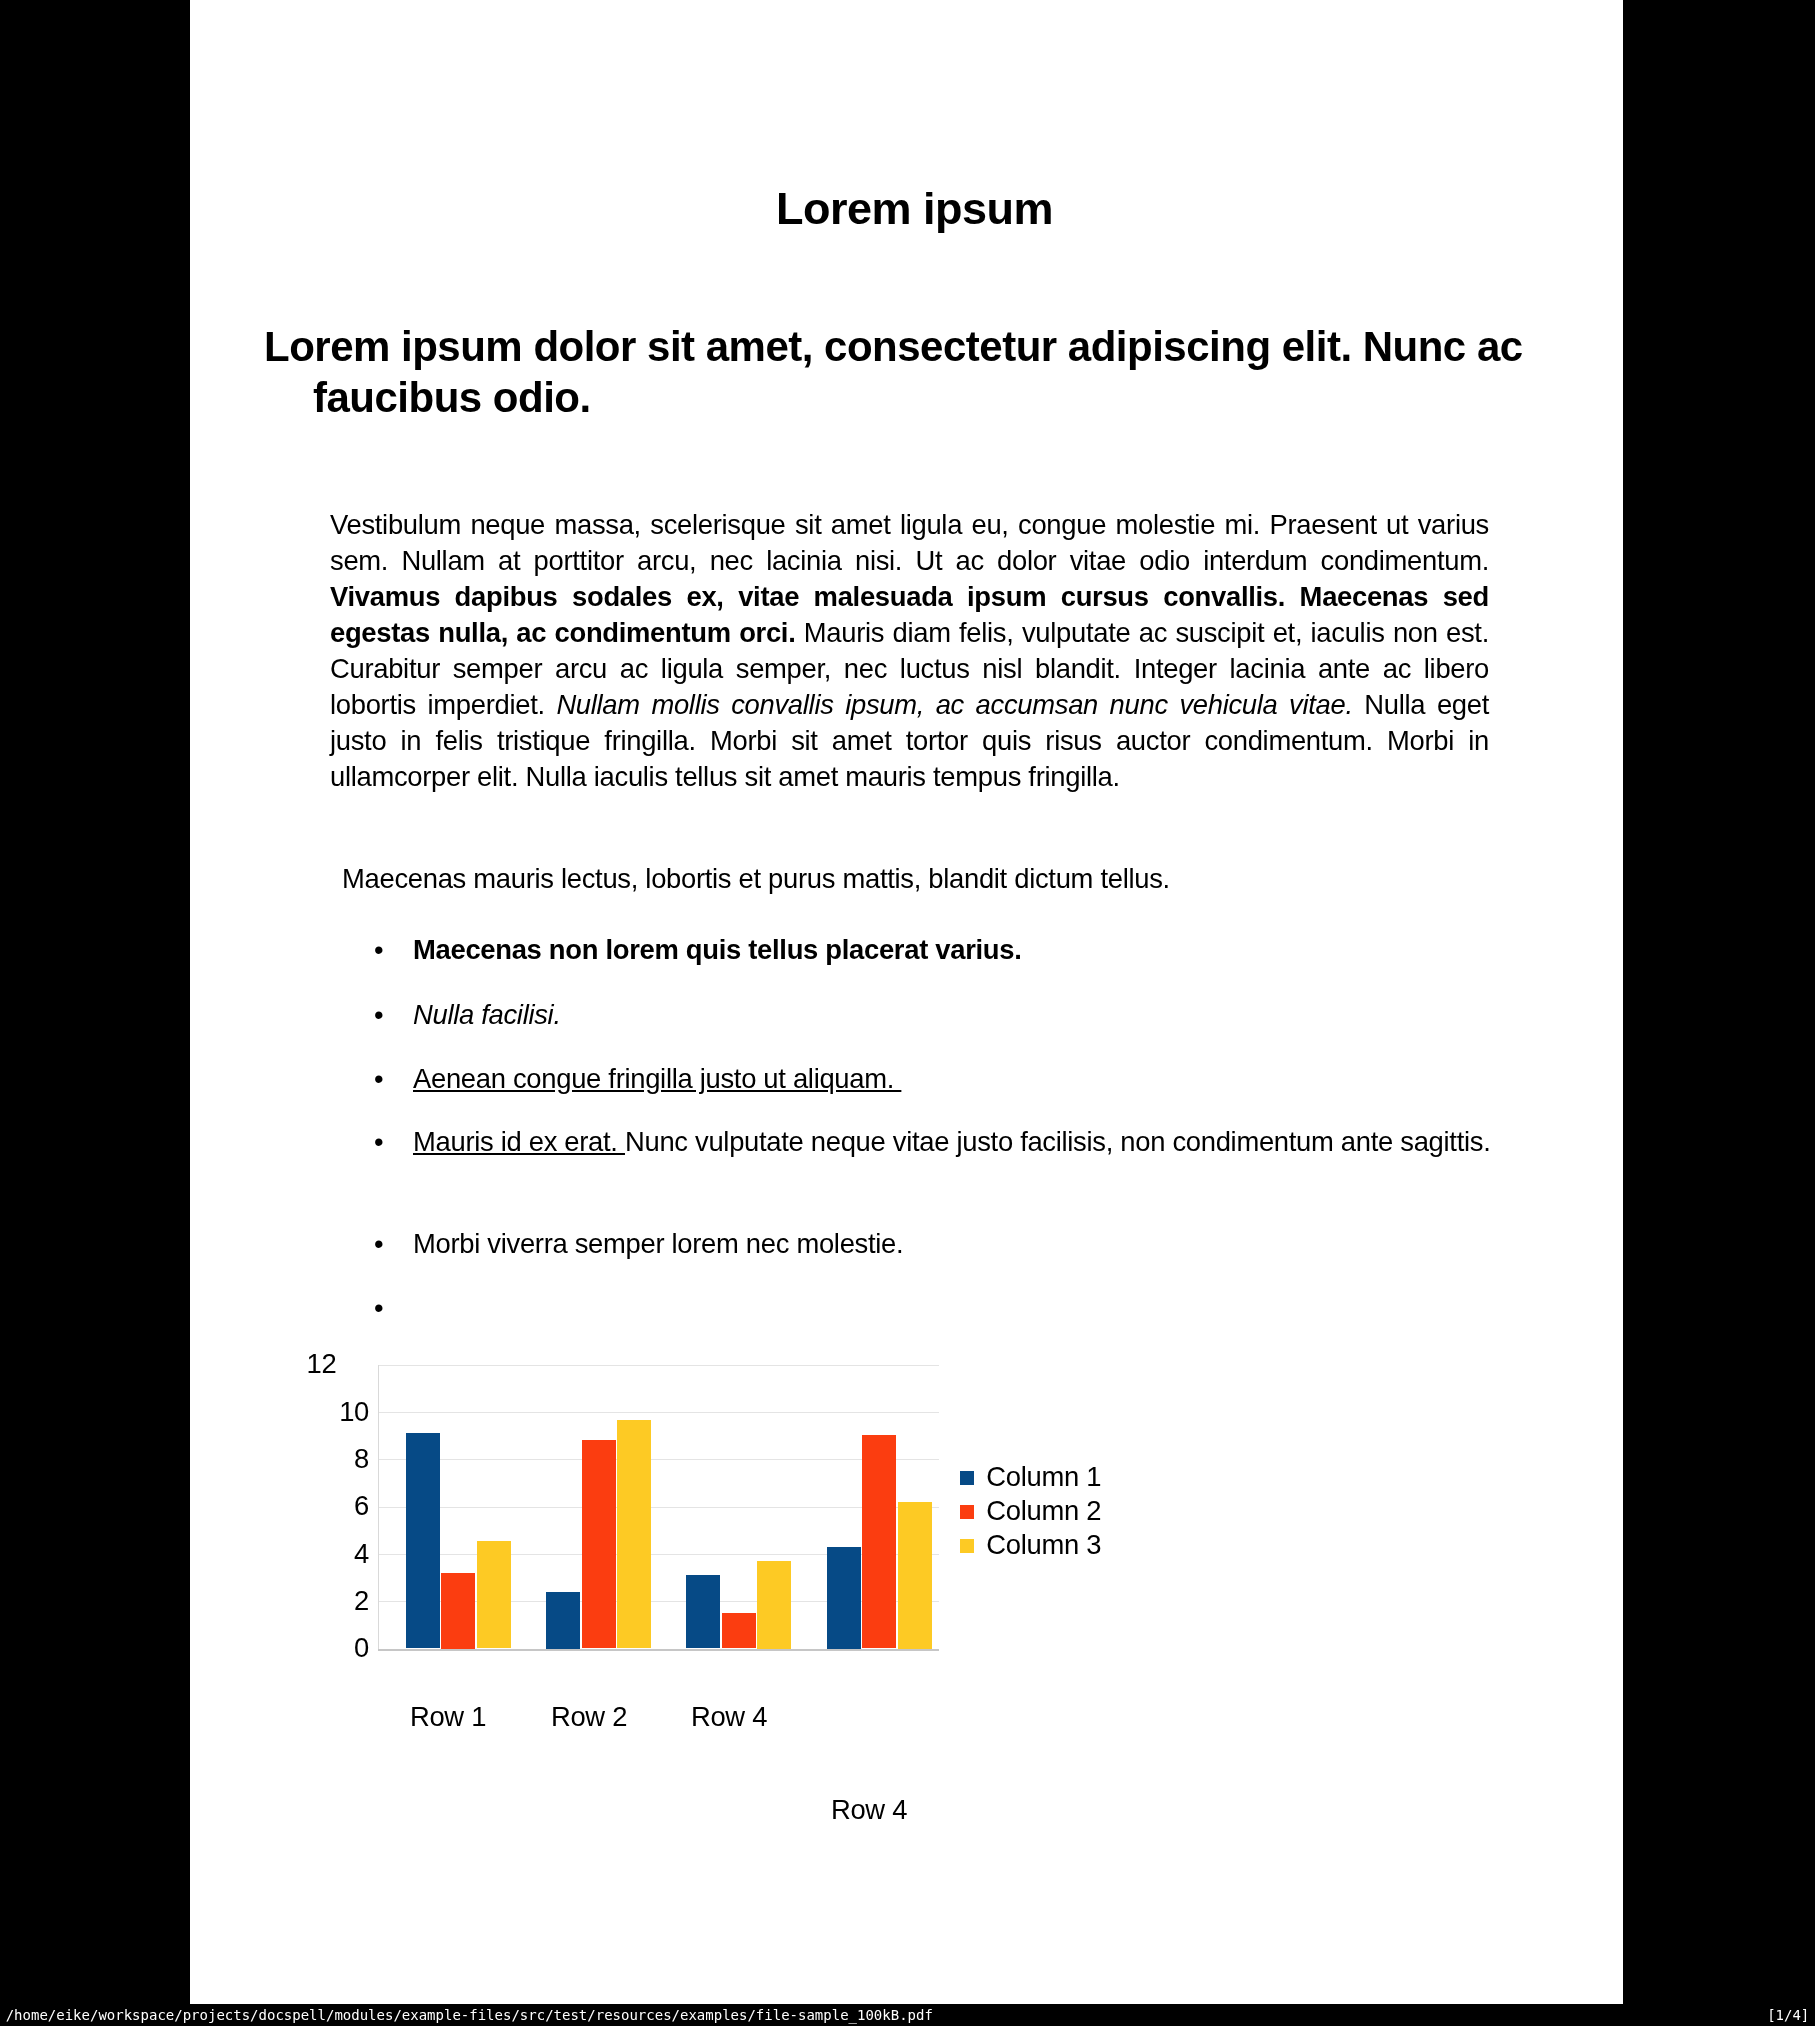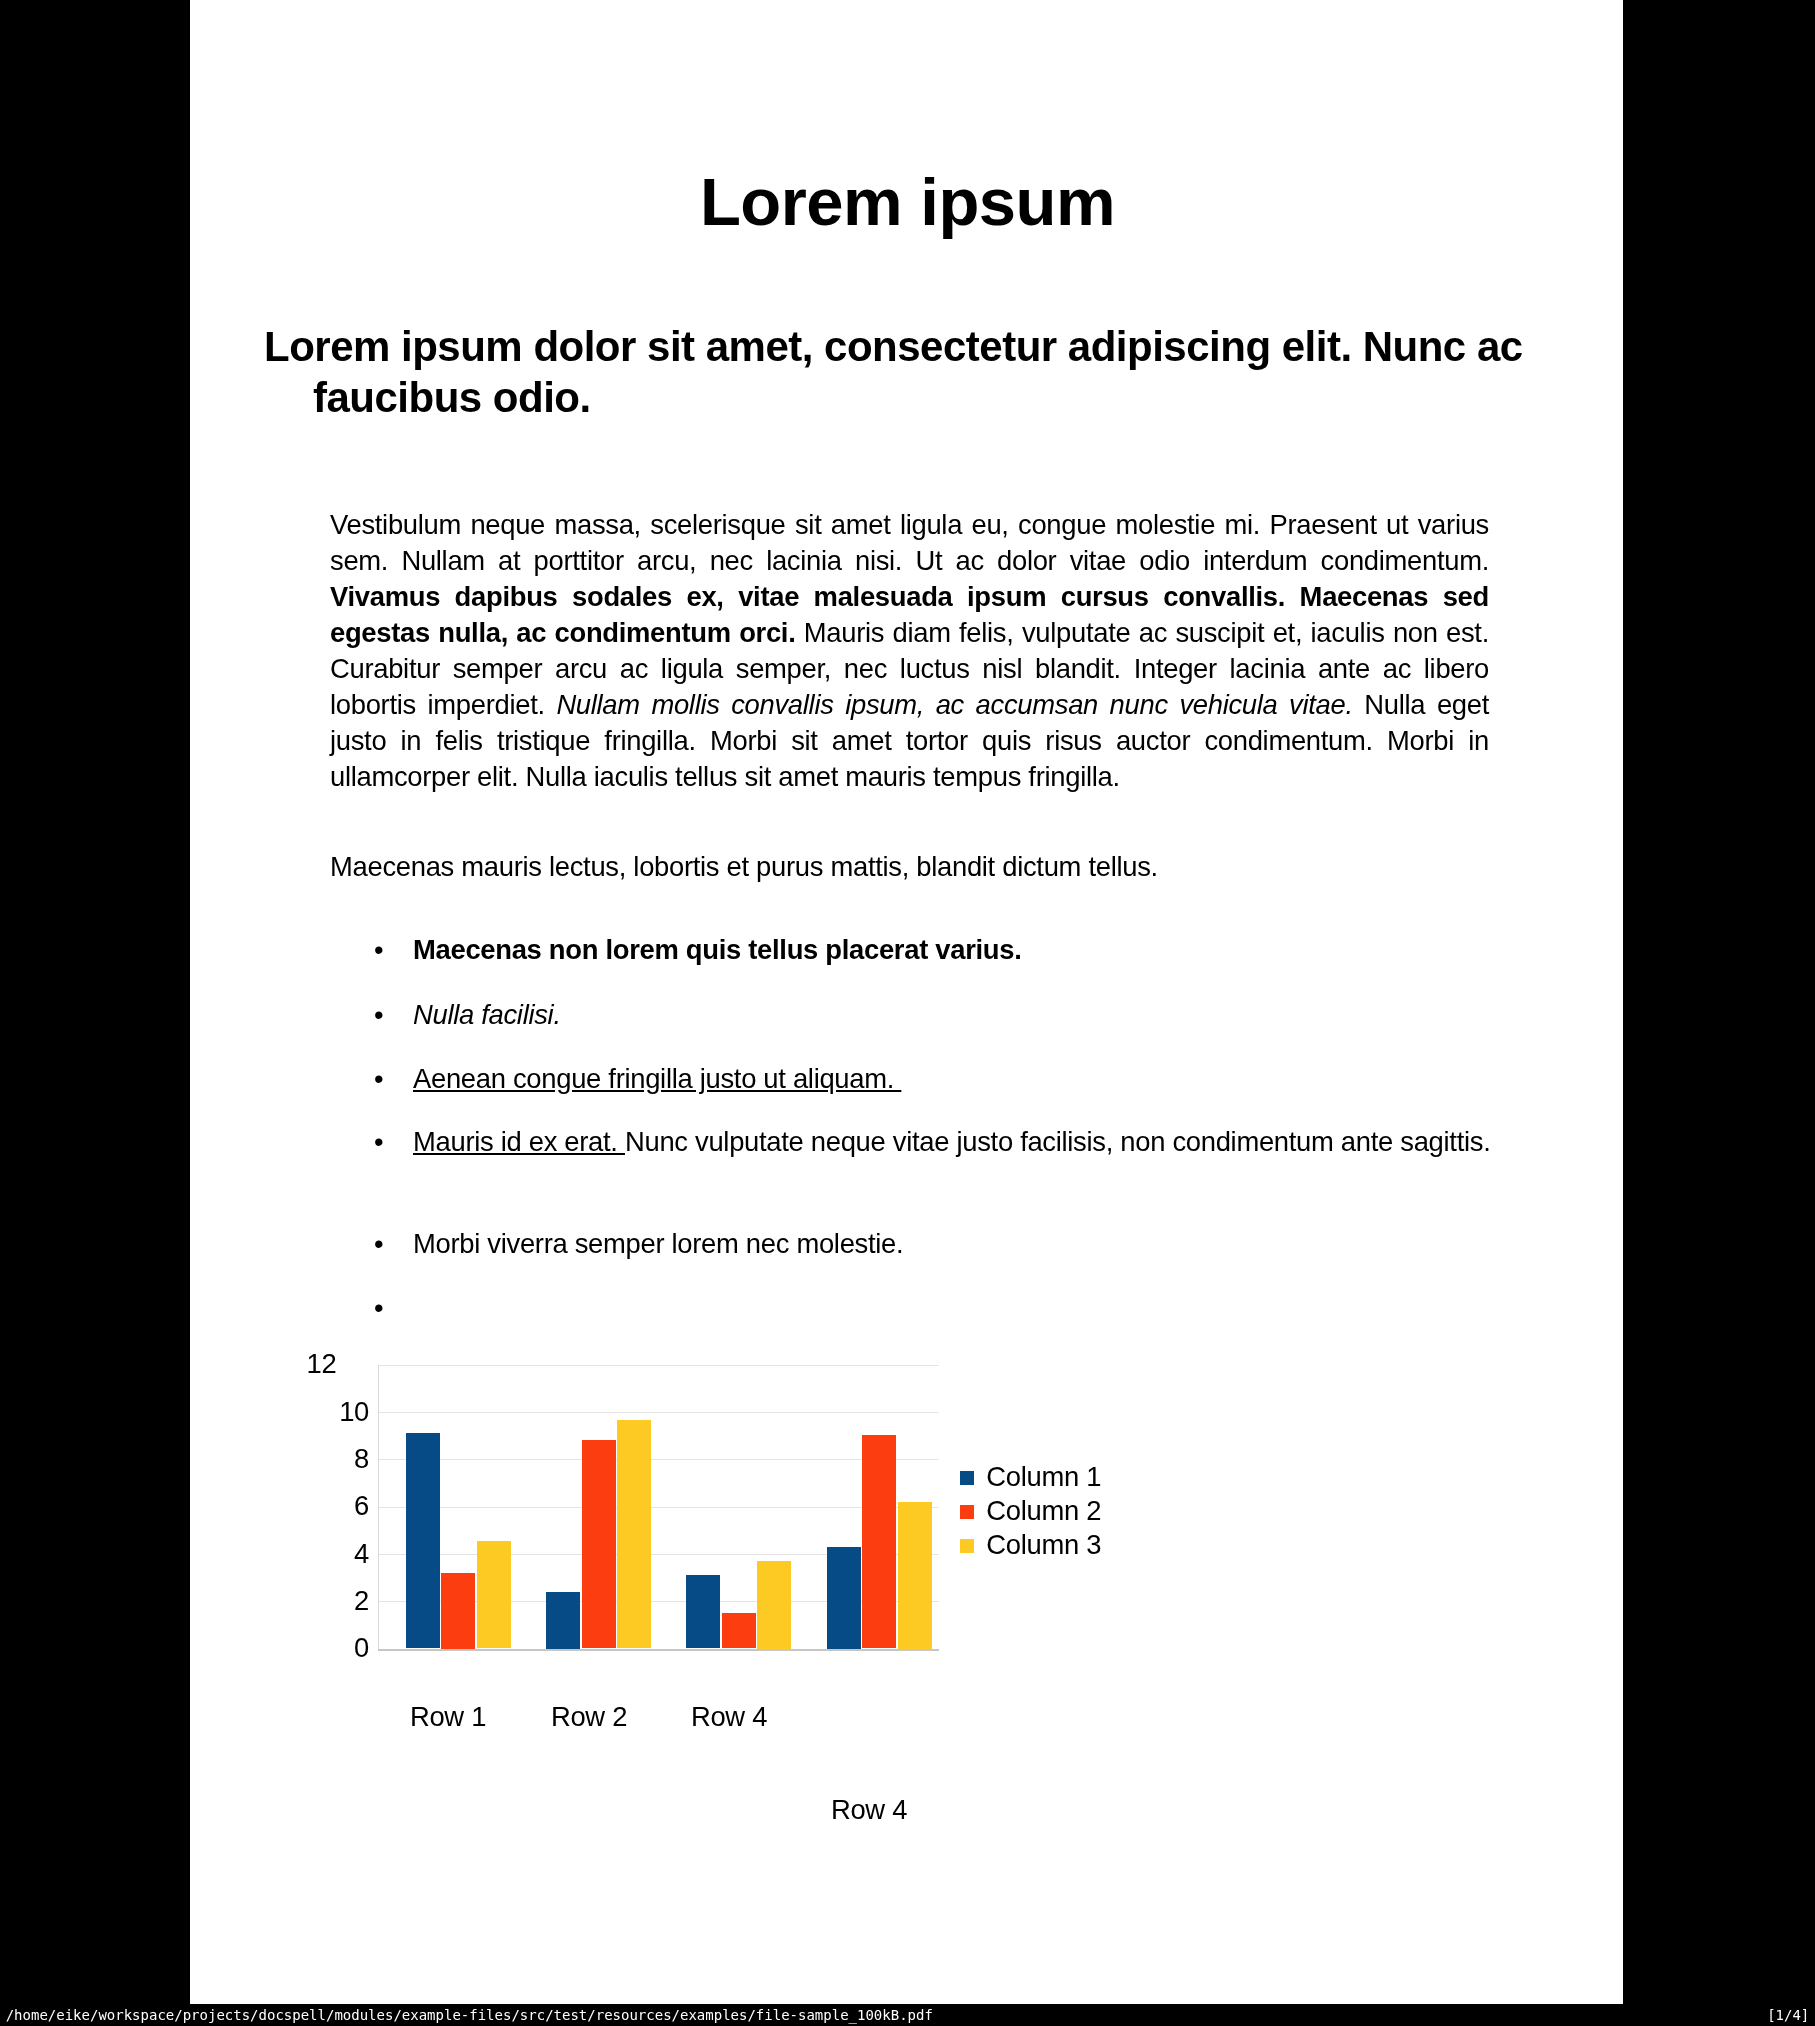--- a/index.html
+++ b/index.html
@@ -1,21 +1,21 @@
 <!DOCTYPE html>
 <html style="font-size:15px"><head>
 <meta charset="utf-8">
 <style>
   html,body{margin:0;padding:0;background:#000;}
   body{width:1815px;height:2026px;position:relative;font-family:"Liberation Sans",sans-serif;overflow:hidden;}
   .page{position:absolute;left:190px;top:0;width:1433px;height:2004px;background:#ffffff;color:#000;overflow:hidden;}
-  .doc-title{position:absolute;top:163px;left:0;width:100%;text-align:center;font-size:67px;font-weight:bold;letter-spacing:-0.5px;line-height:76px;margin:1px;}
+  .doc-title{position:absolute;top:163px;left:0;width:100%;text-align:center;font-size:45px;font-weight:bold;letter-spacing:-0.5px;line-height:76px;margin:8px;}
   .doc-heading{position:absolute;top:321px;left:74px;width:1230px;font-size:42px;font-weight:bold;line-height:51px;padding-left:49px;text-indent:-49px;letter-spacing:-0.5px;}
   .para1{position:absolute;top:507px;left:140px;width:1159px;font-size:27.4px;line-height:36px;text-align:justify;margin:0;letter-spacing:-0.3px;}
-  .para2{position:absolute;top:849px;left:140px;width:1159px;font-size:27.4px;line-height:36px;margin:0;letter-spacing:-0.3px;}
+  .para2{position:absolute;top:849px;left:140px;width:1159px;font-size:27.4px;line-height:36px;margin:12px;letter-spacing:-0.3px;}
   .bullet-item{position:absolute;left:184px;width:1118px;font-size:27.4px;line-height:36px;padding-left:39px;letter-spacing:-0.3px;box-sizing:border-box;}
   .bullet-dot{position:absolute;left:0;top:0;}
   .seg-bold{font-weight:bold;}
   .seg-italic{font-style:italic;}
   .seg-underline{text-decoration:underline;}
   .chart{position:absolute;left:0;top:0;width:100%;height:100%;}
   .gridline{position:absolute;height:0.9px;background:#e4e4e4;}
   .axisline{position:absolute;height:1.9px;background:#c6c6c6;}
   .axisline-v{position:absolute;width:0.9px;background:#d9d9d9;}
   .ytick{position:absolute;width:95px;text-align:right;font-size:27.4px;line-height:28px;letter-spacing:-0.3px;}

